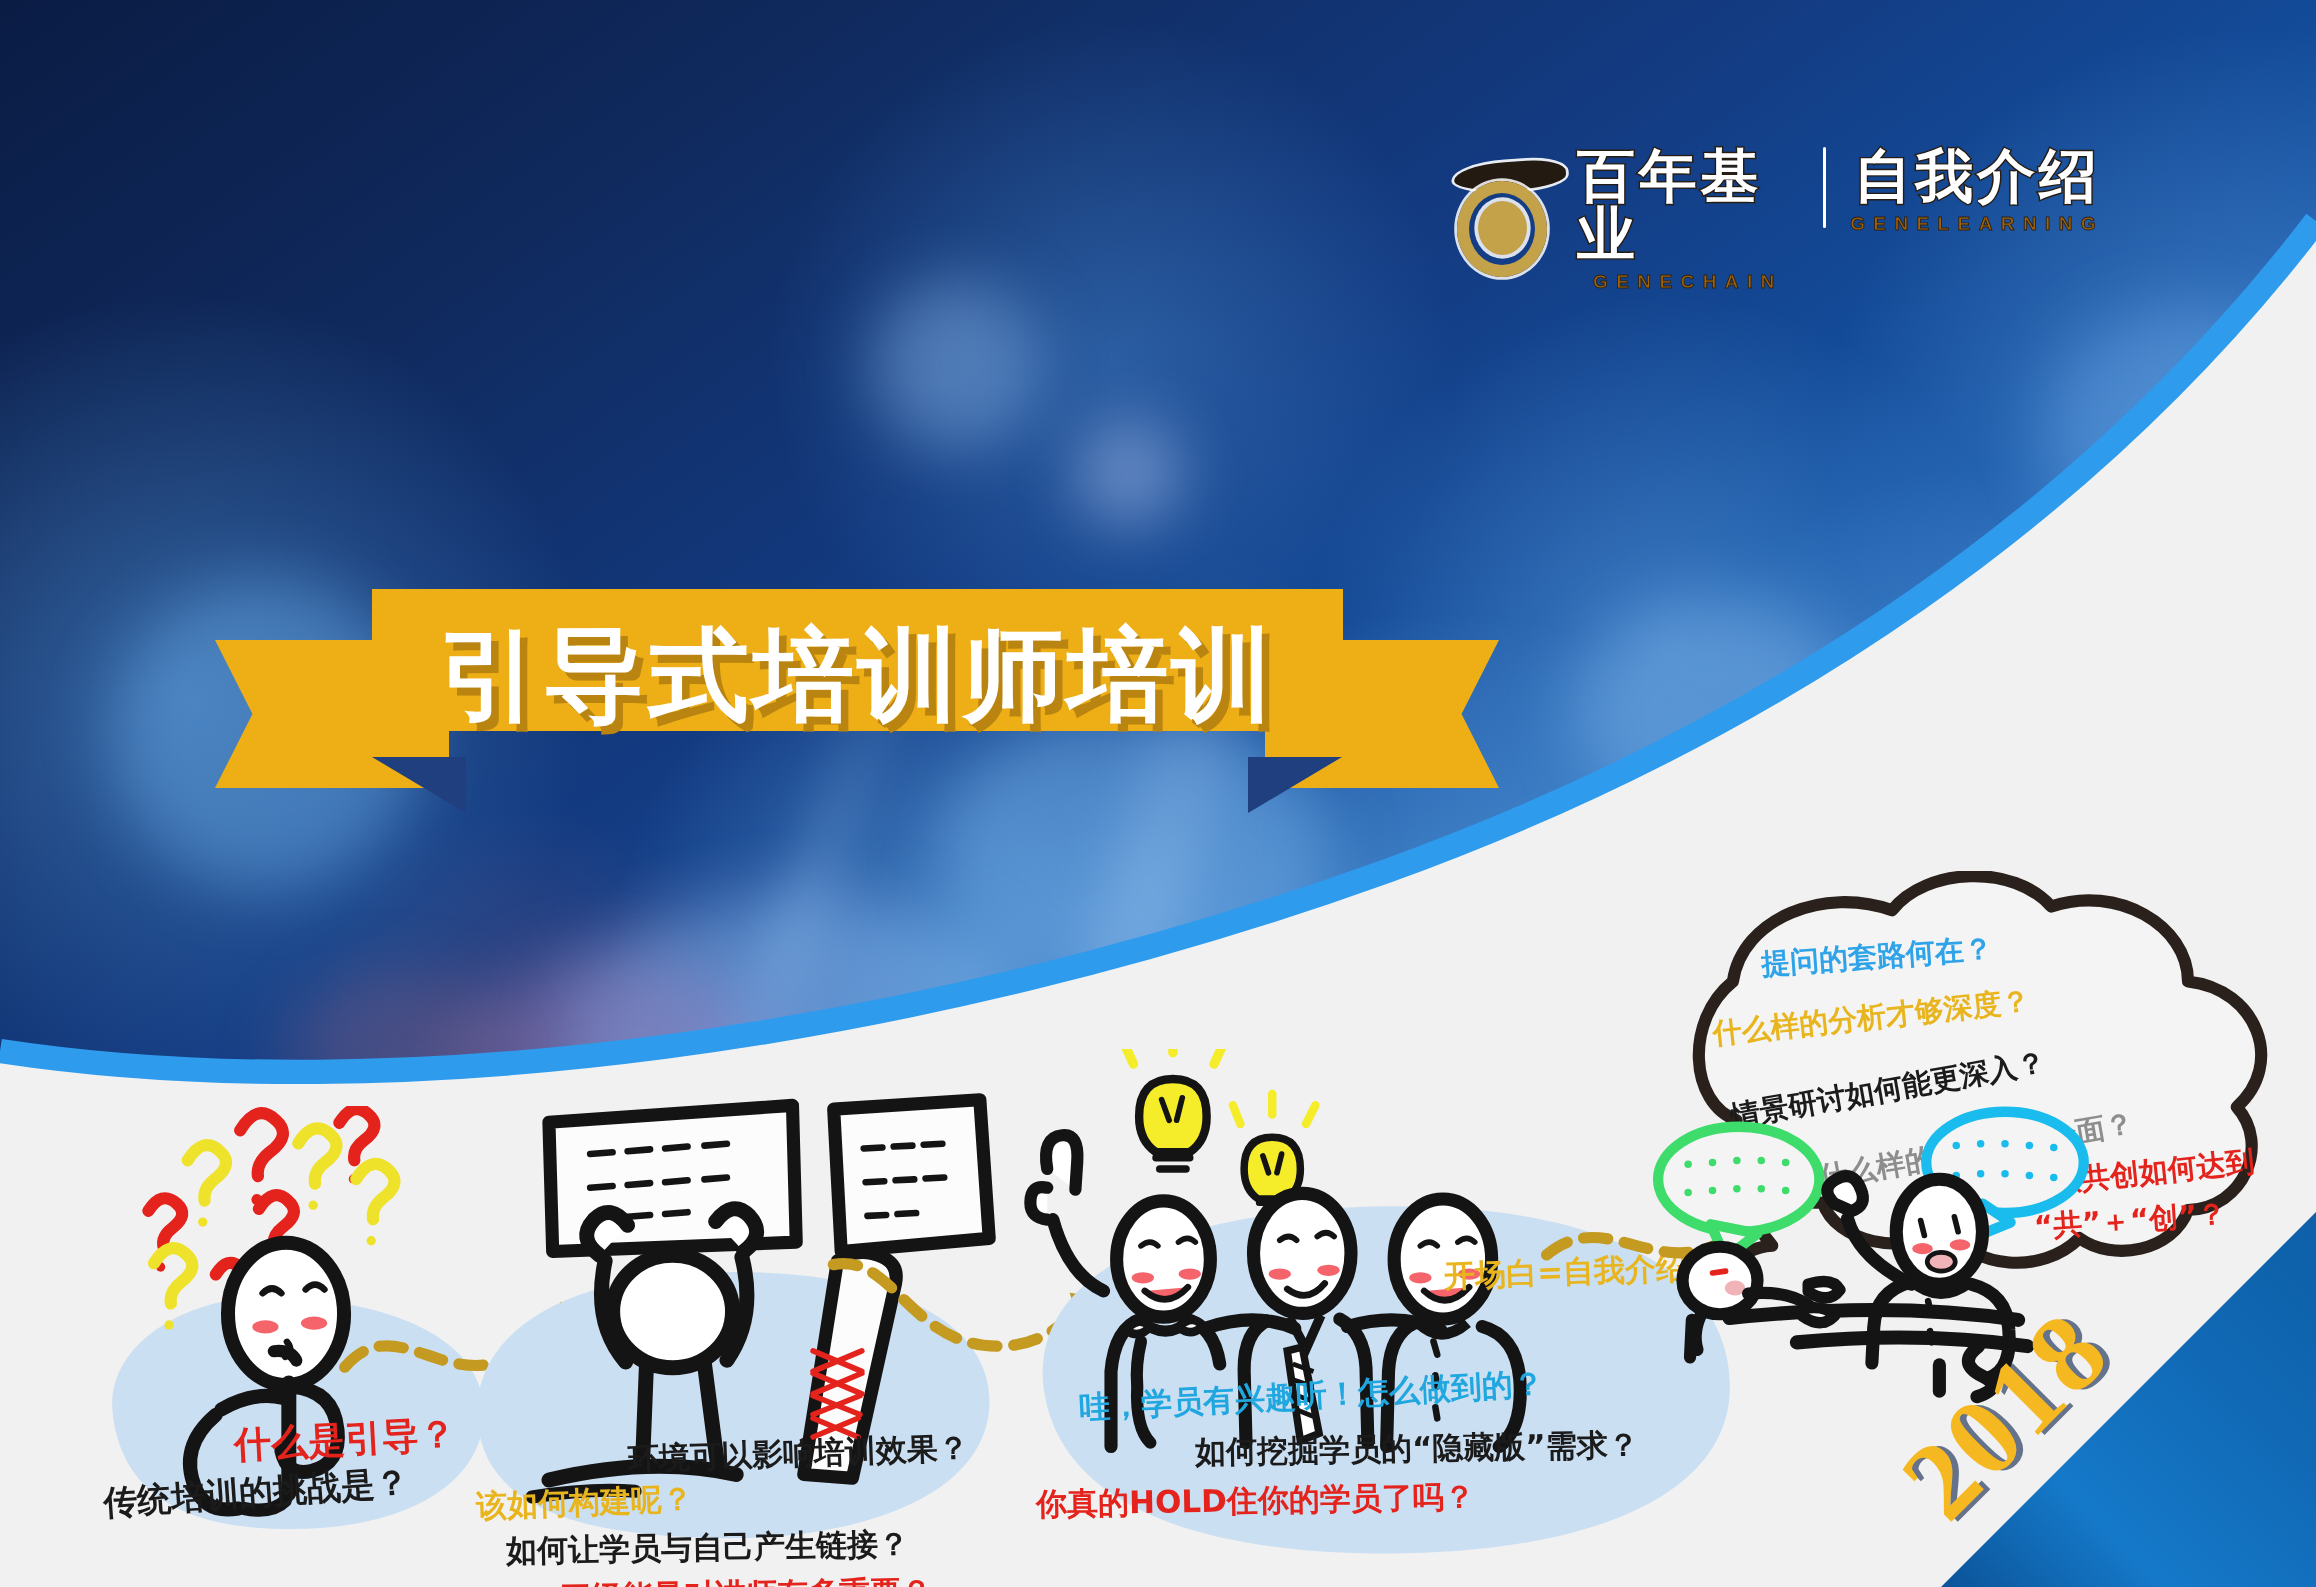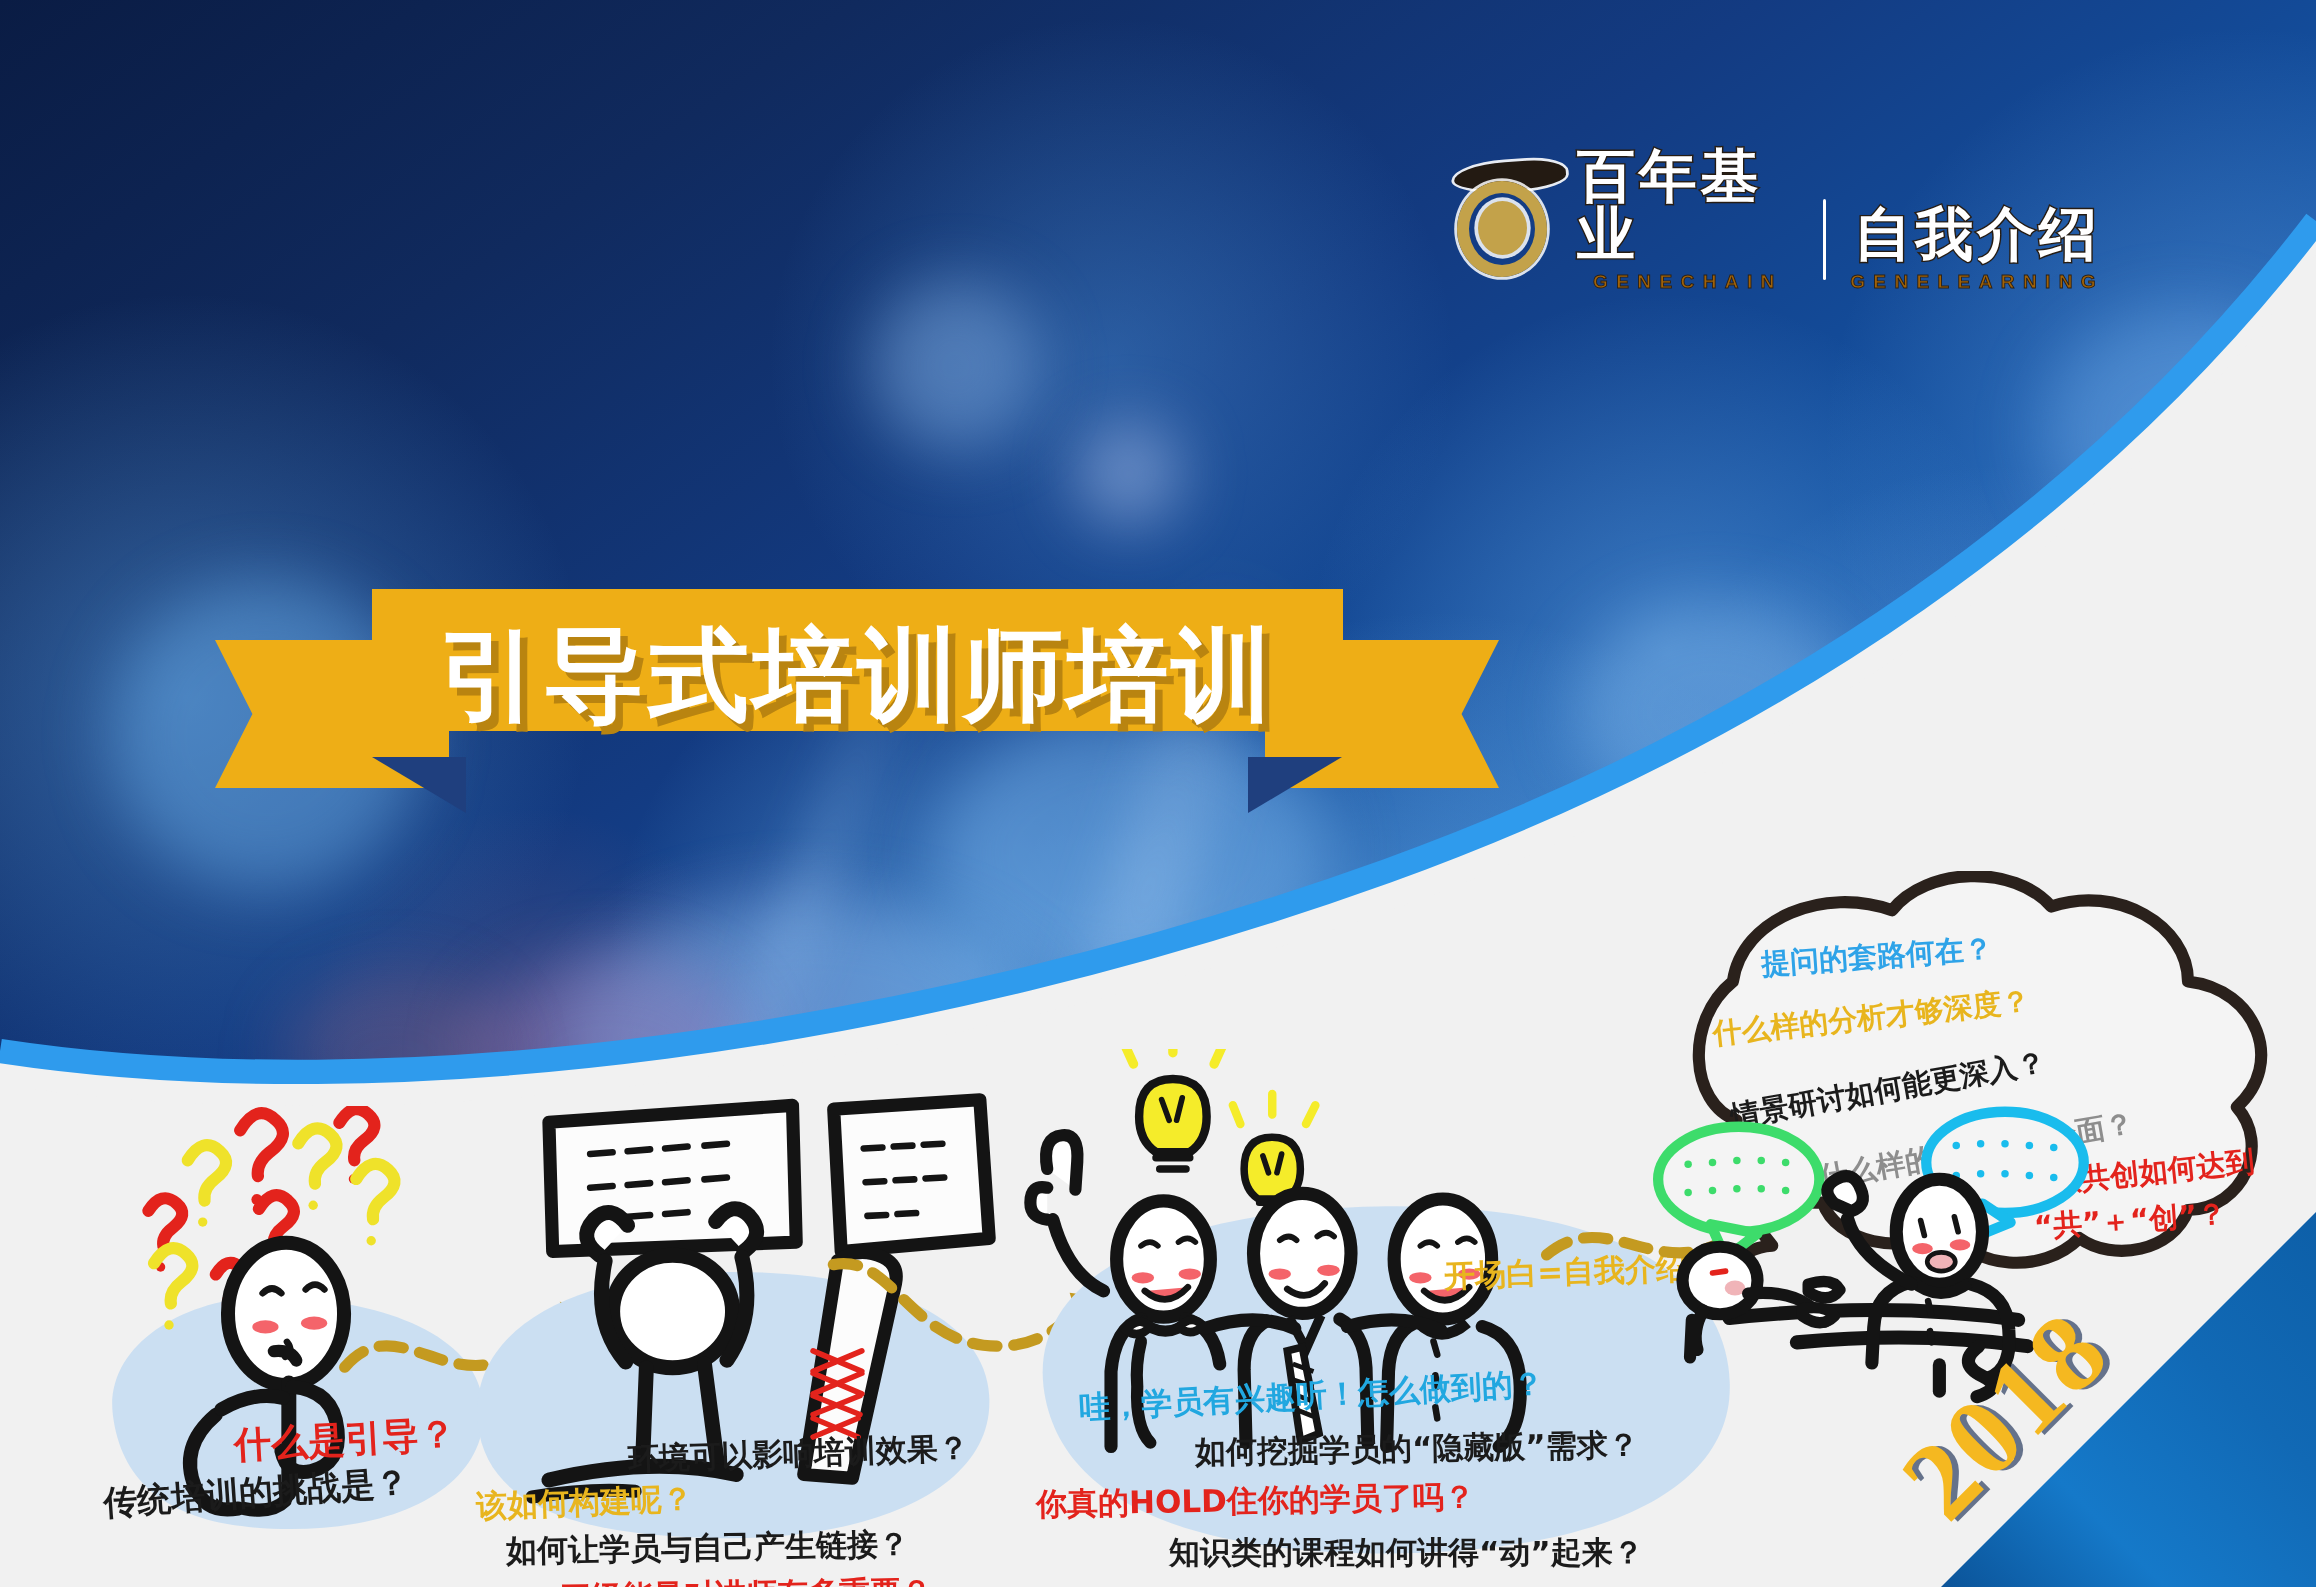--- a/index.html
+++ b/index.html
@@ -49,21 +49,21 @@
     position:absolute;left:30px;top:37px;width:49px;height:54px;border-radius:50%;
     background:#c3a24a;box-shadow:0 0 0 3.7px rgba(255,255,255,.85);
   }
   .logo-brow{
     position:absolute;left:5.6px;top:-1.9px;width:112px;height:28px;
     background:#231a12;
     border-radius:60% 45% 55% 70% / 70% 60% 55% 60%;
     transform:rotate(-4deg);
     box-shadow:0 0 0 2.8px rgba(255,255,255,.9);
   }
-  .logo-text{display:flex;align-items:flex-end;margin-left:17px;}
+  .logo-text{display:flex;align-items:flex-start;margin-left:17px;}
   .logo-block{display:flex;flex-direction:column;align-items:center;}
   .logo-cn{
     font-family:"DejaVu Sans","Liberation Sans",sans-serif;
     font-weight:bold;font-size:58px;color:#fff;letter-spacing:3.7px;line-height:1;
     -webkit-text-stroke:2.8px #2b2016;
     paint-order:stroke fill;
     text-shadow:0 0 1.9px rgba(0,0,0,.5);
   }
   .logo-en{
     font-family:"Liberation Sans",sans-serif;
@@ -352,21 +352,20 @@
       <path d="M424,292 q24,24 52,0" stroke="#141414" stroke-width="12" fill="none"></path>
       <path d="M440,312 l4,14 M442,348 l2,12 M442,382 l2,12" stroke="#141414" stroke-width="7" stroke-linecap="round"></path>
 
       <path d="M196,298 q54,-18 96,0" stroke="#141414" stroke-width="14" fill="none" stroke-linecap="round"></path>
       <path d="M348,296 q56,-16 100,4" stroke="#141414" stroke-width="14" fill="none" stroke-linecap="round"></path>
     </svg>
     <div class="line c-gold" style="left:423px;top:202px;font-size:31px;transform:rotate(-2deg);">开场白=自我介绍？</div>
     <div class="line c-cyan" style="left:58px;top:326px;font-size:31px;transform:rotate(-3deg);">哇，学员有兴趣听！怎么做到的？</div>
     <div class="line c-black" style="left:174px;top:379px;font-size:31px;transform:rotate(-1deg);">如何挖掘学员的“隐藏版”需求？</div>
     <div class="line c-red" style="left:15px;top:431px;font-size:31px;transform:rotate(-1deg);">你真的HOLD住你的学员了吗？</div>
-    <div class="line c-black" style="left:148px;top:483px;font-size:31px;transform:rotate(0deg);">知识类的课程如何讲得“动”起来？</div>
   </div>
 
   <svg class="arrow" style="left:1537px;top:1152px;width:281px;height:159px;" viewBox="0 0 300 170">
     <path d="M10,110 C70,60 120,130 190,100 C220,88 244,68 262,50" fill="none" stroke="#c49a20" stroke-width="12" stroke-linecap="round" stroke-dasharray="26 18"></path>
     <path d="M250,34 L282,40 L260,66 Z" fill="#c49a20"></path>
   </svg>
 
   <div class="cloud-wrap" style="left:1611px;top:871px;width:712px;height:487px;">
     <svg width="712" height="487" viewBox="0 0 760 520">
       <path d="M130,118 C140,50 228,16 300,42 C336,-4 430,-8 470,38 C540,14 616,58 616,118

